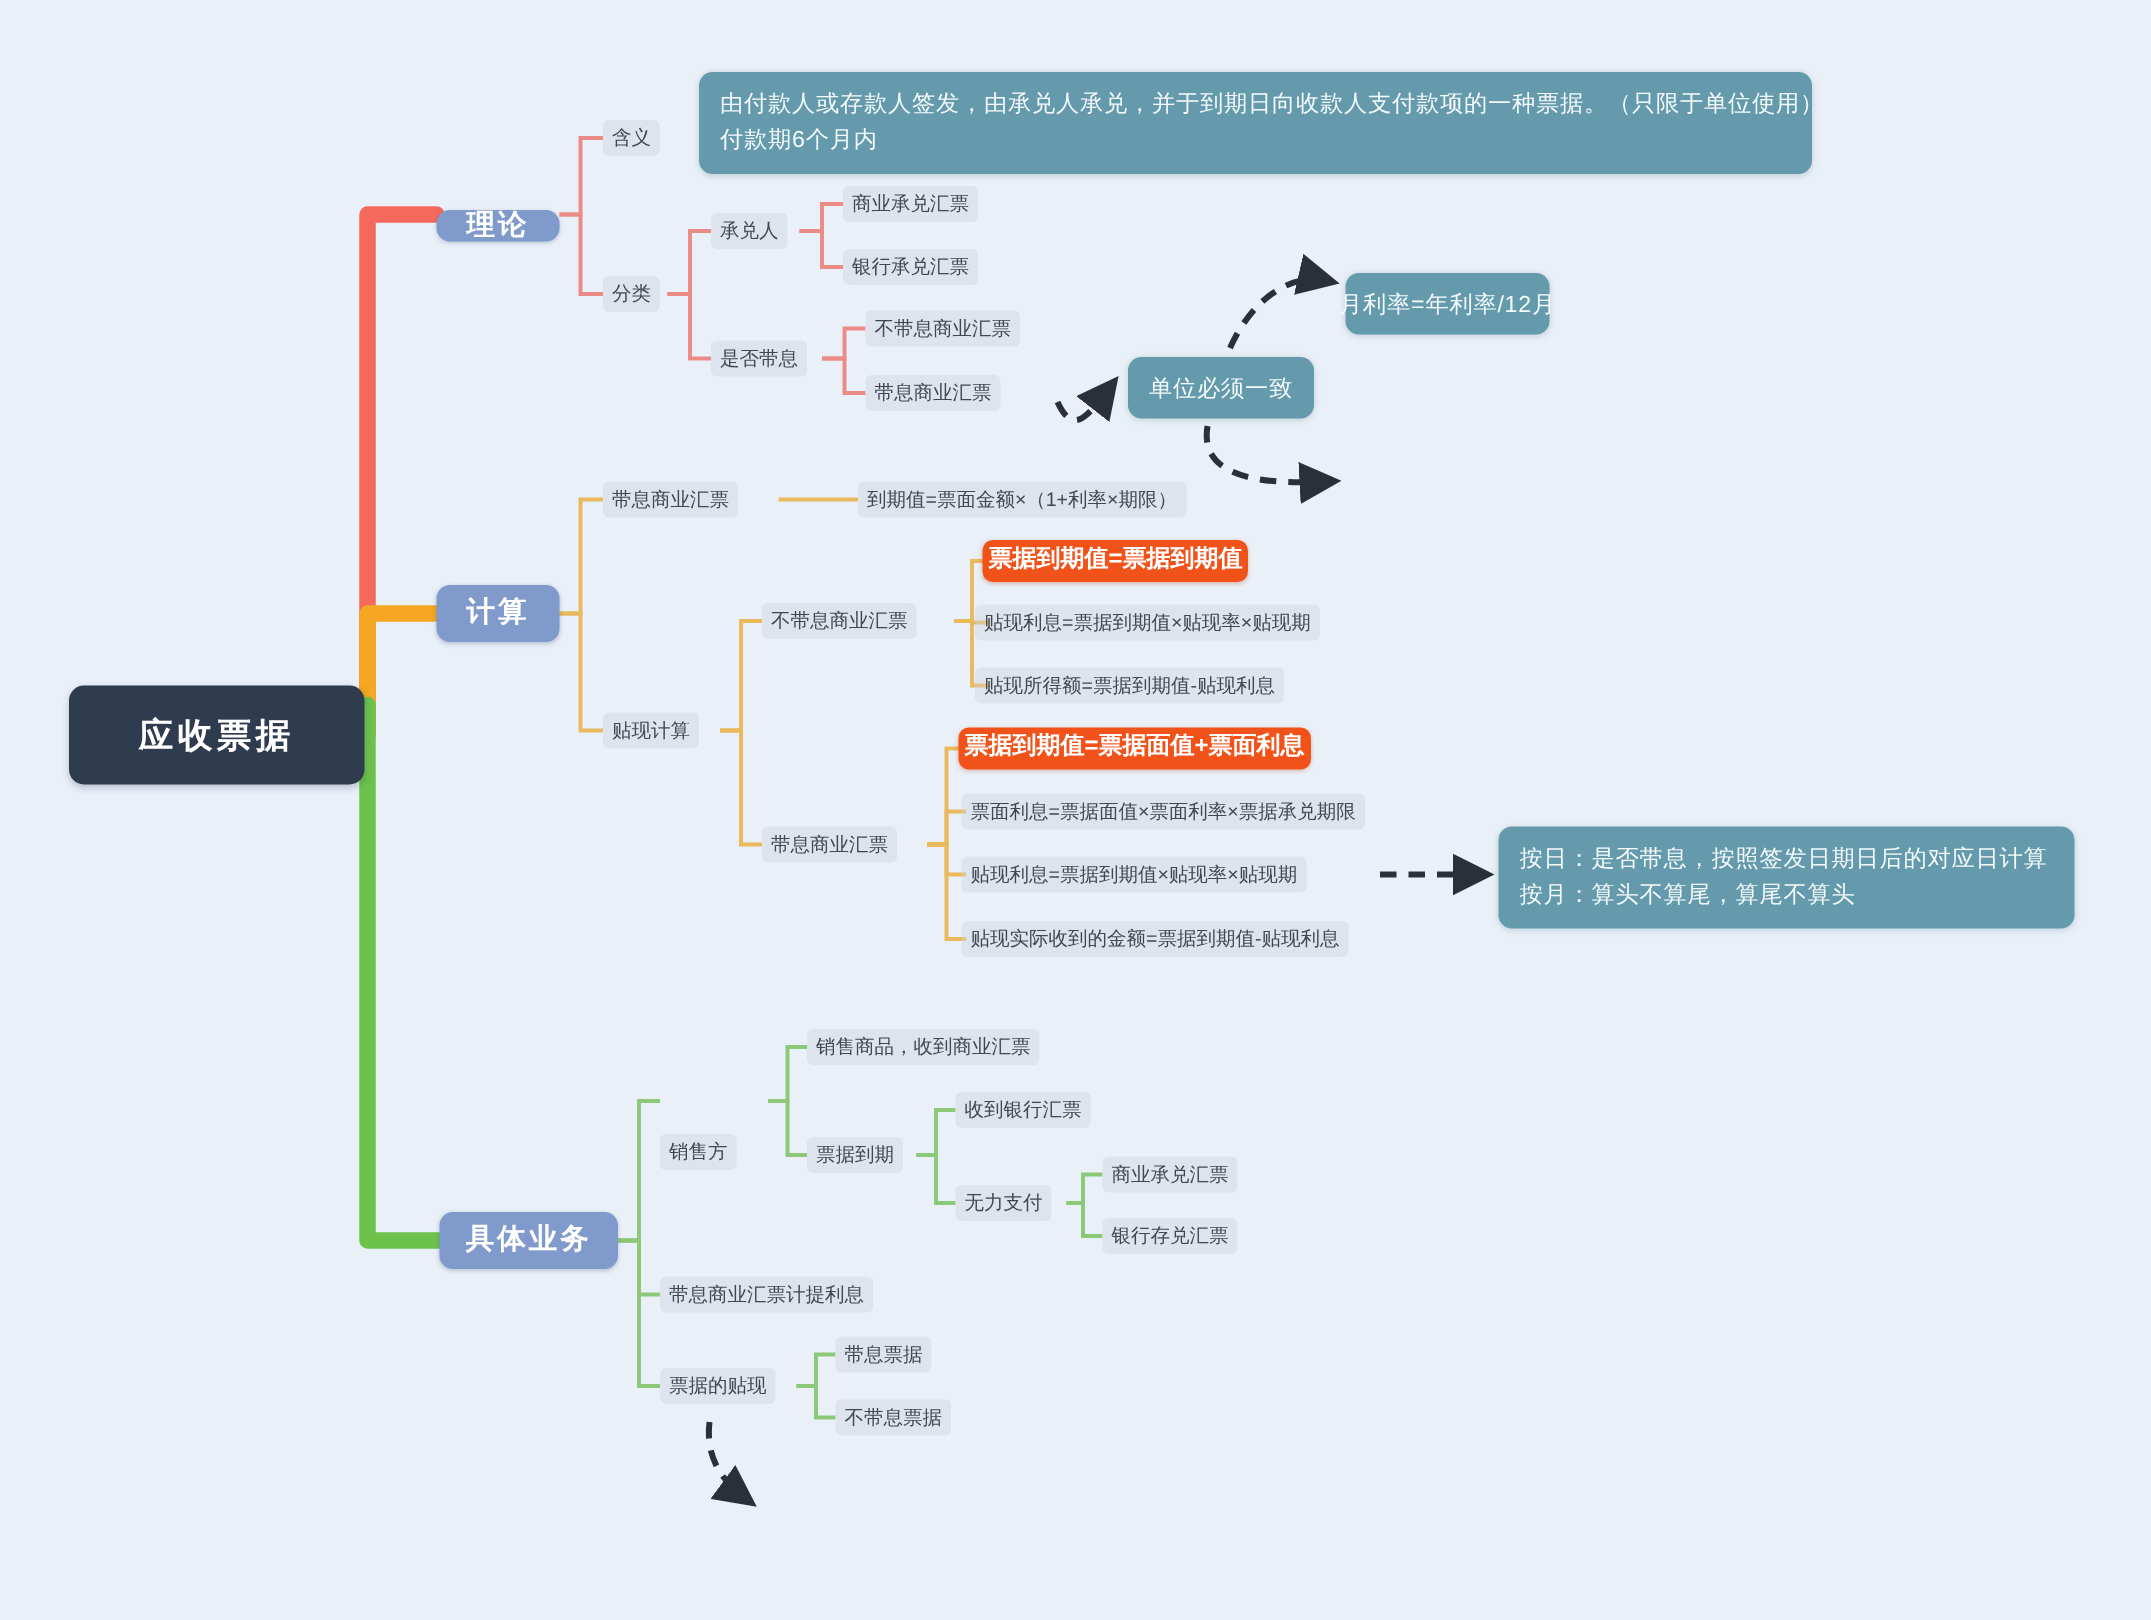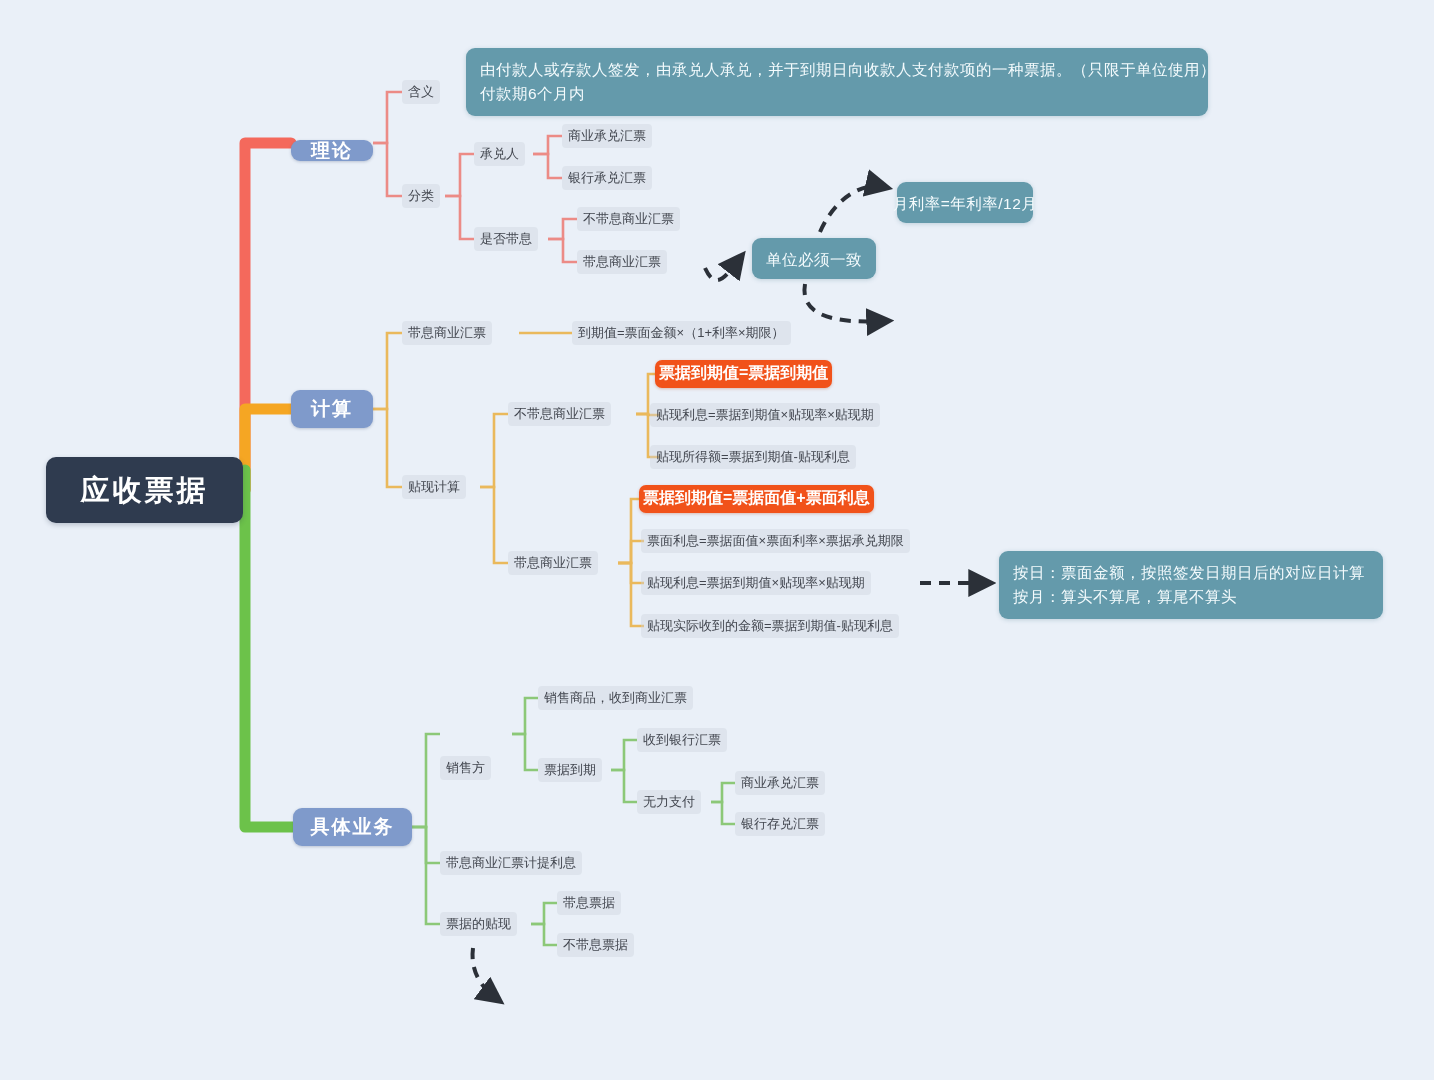--- a/index.html
+++ b/index.html
@@ -26,21 +26,21 @@
     position: absolute;
     box-sizing: border-box;
     white-space: nowrap;
     line-height: 1.25;
   }
   
   .root {
     background: #2f3b4f;
     color: #ffffff;
     border-radius: 10px;
-    font-size: 29px;
+    font-size: 23px;
     font-weight: bold;
     letter-spacing: 3px;
     display: flex;
     align-items: center;
     justify-content: center;
     box-shadow: 0 2px 5px rgba(40,55,80,.25);
   }
   
   .lvl1 {
     background: #7f9acb;
@@ -260,21 +260,21 @@
     <span>票面利息=票据面值×票面利率×票据承兑期限</span>
   </div>
   <div class="node topic" style="left:641px; top:571px; height:24px;">
     <span>贴现利息=票据到期值×贴现率×贴现期</span>
   </div>
   <div class="node topic" style="left:641px; top:614px; height:24px;">
     <span>贴现实际收到的金额=票据到期值-贴现利息</span>
   </div>
 
   <div class="node note" style="left:999px; top:551px; width:384px;">
-    <span class="ln">按日：票面金额，按照签发日期日后的对应日计算</span>
+    <span class="ln">按日：是否带息，按照签发日期日后的对应日计算</span>
     <span class="ln">按月：算头不算尾，算尾不算头</span>
   </div>
 
   <div class="node topic" style="left:440px; top:756px; height:24px;justify-content:flex-end;">
     <span>销售方</span>
   </div>
 
   <div class="node topic" style="left:538px; top:686px; height:24px;">
     <span>销售商品，收到商业汇票</span>
   </div>

